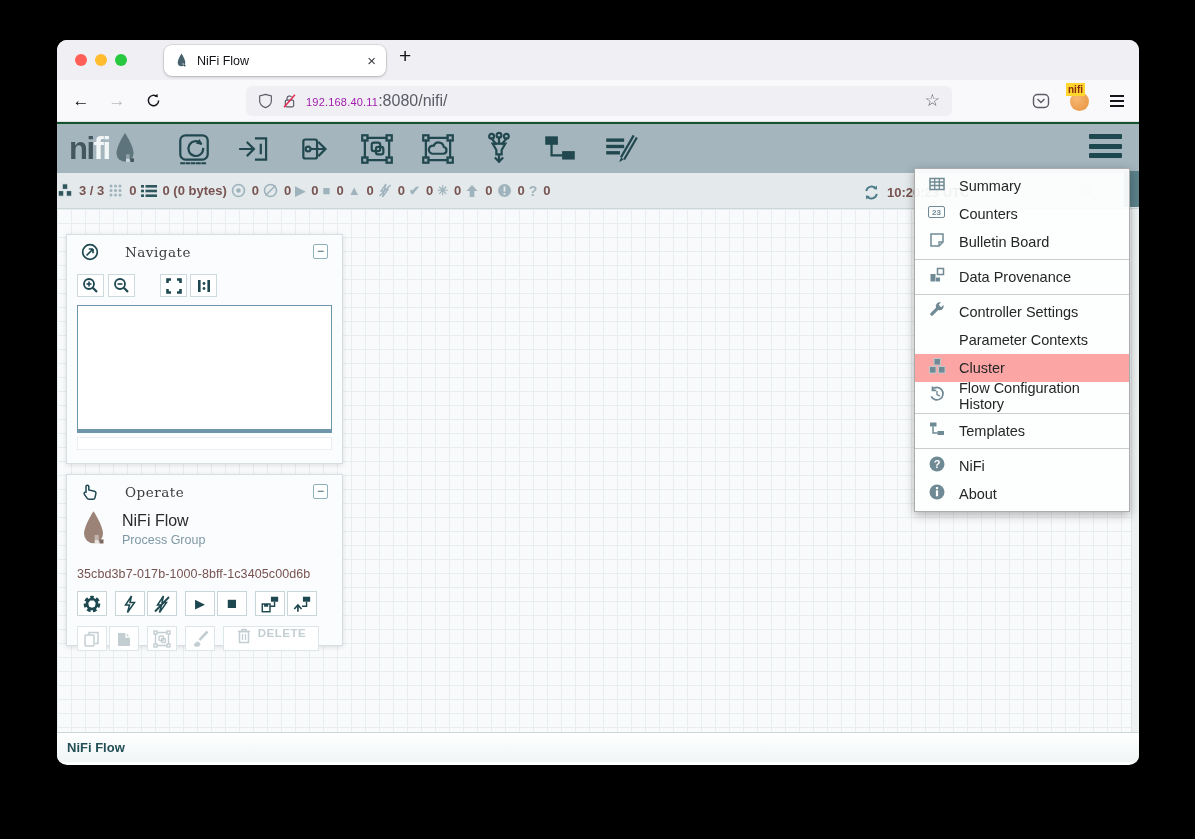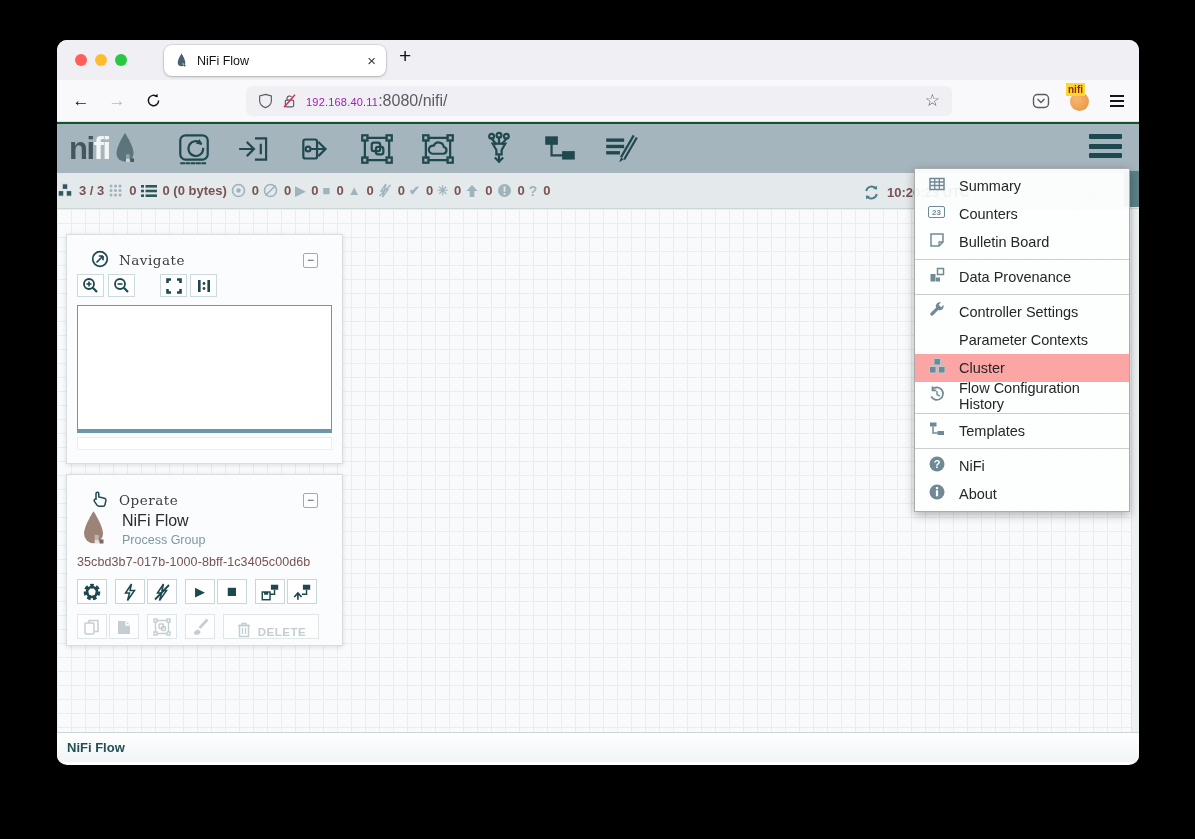--- a/index.html
+++ b/index.html
@@ -53,42 +53,42 @@
   .refresh-group{position:absolute;left:806px;top:0;height:38px;display:flex;align-items:center;gap:7px}
   .search-faint{position:absolute;left:1020px;top:8px;opacity:.9}
 
   
   .canvas{position:relative;height:523px;background:#f9fafb;background-image:linear-gradient(#e8edef 1px,transparent 1px),linear-gradient(90deg,#e8edef 1px,transparent 1px);background-size:14px 14px}
   .vtrack{position:absolute;right:0;top:0;bottom:0;width:8px;background:#eef1f2;border-left:1px solid #e0e5e7}
   .vthumb{position:absolute;right:0;top:-38px;width:15px;height:36px;background:#5b8089}
 
   
   .panel{position:absolute;width:277px;background:#fbfcfd;border:1px solid #d6dee1;box-shadow:0 1px 5px rgba(0,0,0,.12)}
-  .phead{height:33px;display:flex;align-items:flex-end;padding:0 24px;gap:10px}
+  .phead{height:33px;display:flex;align-items:center;padding:0 14px;gap:26px}
   .ptitle{font-family:"DejaVu Serif",serif;font-size:13.5px;color:#3c3c3c;letter-spacing:.5px;flex:1}
   .collapse{width:15px;height:15px;border:1px solid #8fb0ba;border-radius:2px;background:#fff;color:#26555e;font-size:12px;line-height:12px;text-align:center}
   .nav-panel{left:9px;top:25px;height:230px}
   .navbtns{display:flex;margin:6px 10px 0}
   .zbtn{width:27px;height:23px;background:#fff;border:1px solid #ccd9dd;display:flex;align-items:center;justify-content:center}
   .zbtn+.zbtn{margin-left:4px}
   .zbtn.gap{margin-left:25px}
   .zbtn.adj{margin-left:3px}
   .minimap{margin:8px 10px 0;height:128px;background:#fff;border:1px solid #6d96aa;border-bottom:4px solid #6d96aa}
   .mapstrip{margin:4px 10px 0;height:13px;background:#fff;border:1px solid #eceff1}
   .op-panel{left:9px;top:265px;height:172px}
   .op-comp{display:flex;align-items:center;margin:2px 12px 0;gap:14px}
   .op-name{font-size:16px;color:#2b2b2b}
   .op-type{font-size:12.5px;color:#7e98a6;margin-top:3px}
-  .op-id{margin:7px 10px 0;font-size:12.5px;color:#775351;letter-spacing:.1px}
+  .op-id{margin:19px 10px 0;font-size:12.5px;color:#775351;letter-spacing:.1px}
   .oprow{display:flex;margin:10px 10px 0;align-items:center}
   .obtn{width:30px;height:25px;background:#fff;border:1px solid #c8d6da;display:flex;align-items:center;justify-content:center}
   .obtn .uni{font-size:13px;color:#1d4850;line-height:1}
   .g8{margin-left:8px}.g2{margin-left:2px}
   .oprow2 .obtn{border-color:#dde6e9}
-  .delbtn{width:96px;height:25px;background:#fff;border:1px solid #dde6e9;display:flex;align-items:flex-end;justify-content:center;gap:6px}
+  .delbtn{width:96px;height:25px;background:#fff;border:1px solid #dde6e9;display:flex;align-items:flex-start;justify-content:center;gap:6px}
   .delbtn span{font-size:11.5px;font-weight:bold;color:#c3ced3;letter-spacing:.5px}
   .osvg{width:20px;height:20px}
 
   
   .menu{position:absolute;left:857px;top:128px;width:216px;background:rgba(253,254,254,.93);border:1px solid #ababab;box-shadow:0 3px 9px rgba(0,0,0,.3);padding:3px 0;z-index:60}
   .mitem{height:28px;display:flex;align-items:center;color:#262626;font-size:14.5px}
   .mitem.hl{background:#fca5a5}
   .mico{width:20px;margin:0 11px 4px 13px;display:flex;align-items:center;color:#6f8a94}
   .mico svg{width:18px;height:18px}
   .mdiv{height:1px;background:#cdcdcd;margin:3px 0}

